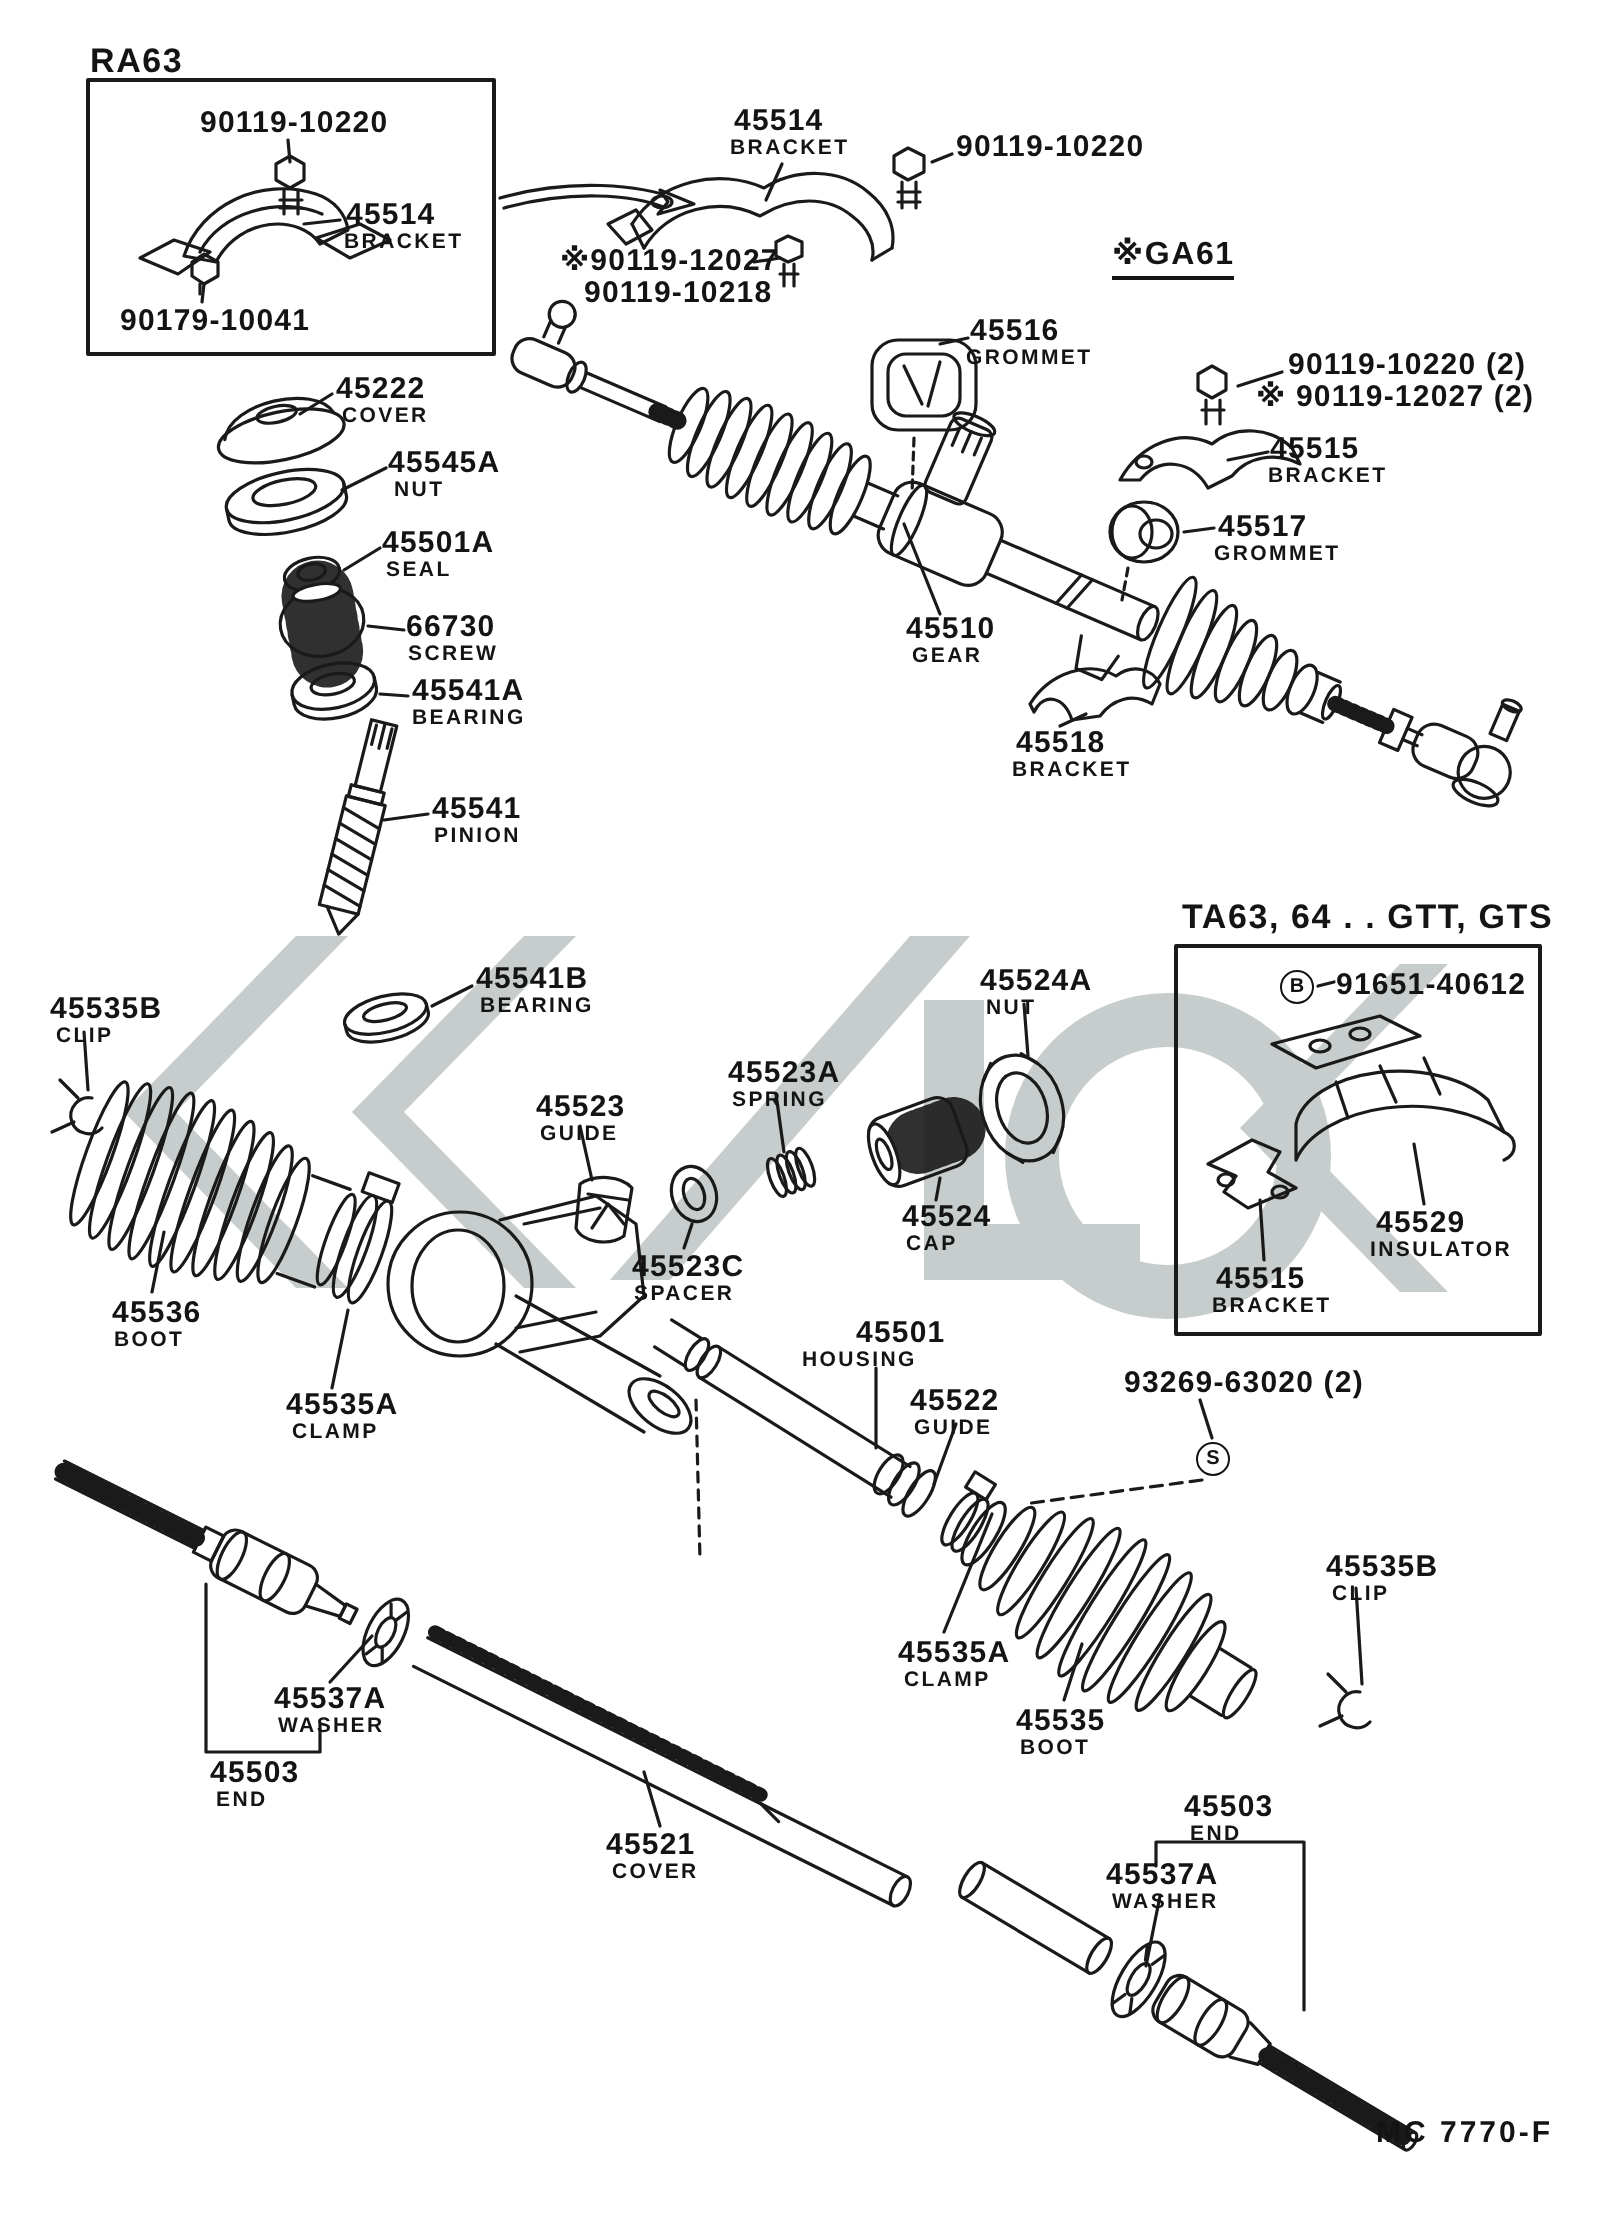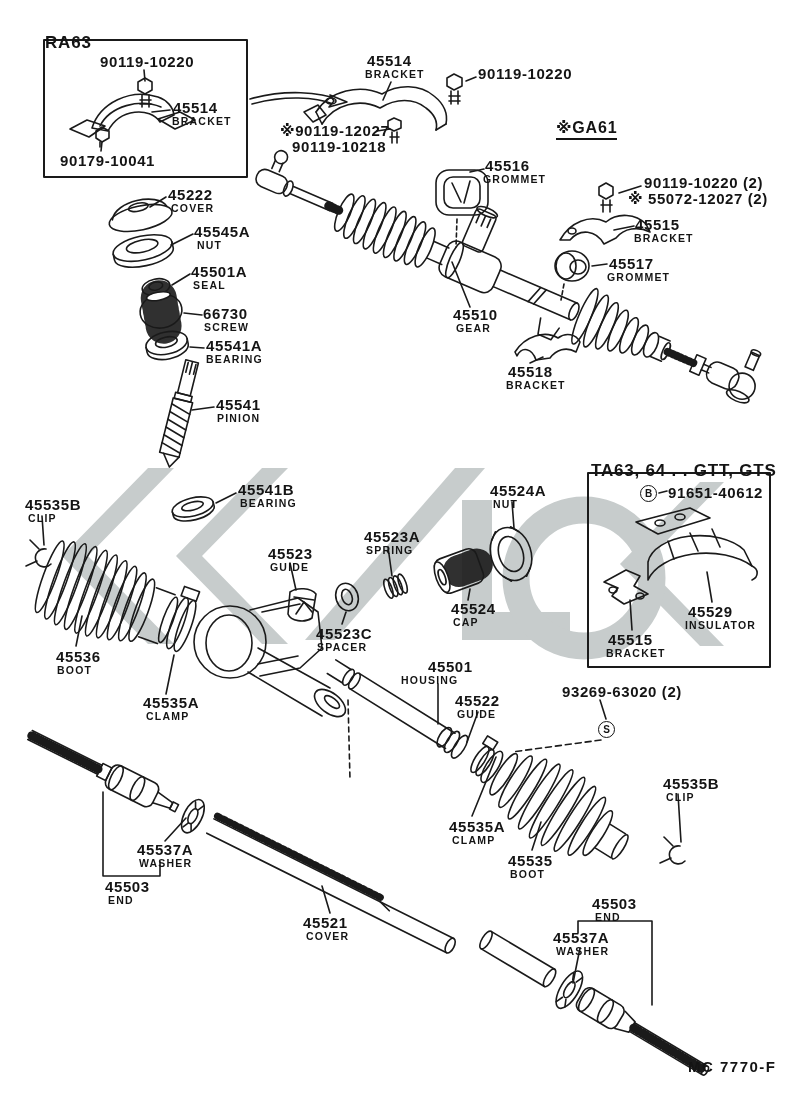--- a/index.html
+++ b/index.html
@@ -1,21 +1,21 @@
 <!DOCTYPE html>
 <html><head>
 <meta charset="utf-8">
 <style>
   html,body{margin:0;padding:0;background:#fff;}
   .page{position:relative;width:800px;height:1116px;background:#fff;overflow:hidden;
         font-family:"Liberation Sans","DejaVu Sans",sans-serif;color:#141414;}
   svg.art{position:absolute;left:0;top:0;}
   .pn{position:absolute;font-weight:bold;font-size:15px;letter-spacing:.6px;white-space:nowrap;line-height:1;}
   .cap{position:absolute;font-weight:bold;font-size:10.5px;letter-spacing:1.2px;white-space:nowrap;line-height:1;}
-  .ttl{position:absolute;font-weight:bold;font-size:17px;letter-spacing:.8px;white-space:nowrap;line-height:1;margin-top:12px;}
+  .ttl{position:absolute;font-weight:bold;font-size:17px;letter-spacing:.8px;white-space:nowrap;line-height:1;}
   .ga-ttl{position:absolute;font-weight:bold;font-size:16px;letter-spacing:.8px;white-space:nowrap;line-height:1.15;
           border-bottom:2.5px solid #141414;padding-bottom:1px;}
   .sym{position:absolute;width:15px;height:15px;border:1.7px solid #141414;border-radius:50%;
        font-weight:bold;font-size:10px;text-align:center;line-height:15px;background:#fff;}
   .foot{position:absolute;font-weight:bold;font-size:15px;letter-spacing:1.5px;white-space:nowrap;}
 </style>
 </head>
 <body>
 
 <div class="page">
@@ -414,21 +414,21 @@
 <div class="pn" style="left:367px;top:53px">45514</div>
 <div class="cap" style="left:365px;top:69px">BRACKET</div>
 <div class="pn" style="left:478px;top:66px">90119-10220</div>
 <div class="pn" style="left:280px;top:123px">※90119-12027</div>
 <div class="pn" style="left:292px;top:139px">90119-10218</div>
 <div class="pn" style="left:485px;top:158px">45516</div>
 <div class="cap" style="left:483px;top:174px">GROMMET</div>
 
 <div class="ga-ttl" style="left:556px;top:119px">※GA61</div>
 <div class="pn" style="left:644px;top:175px">90119-10220 (2)</div>
-<div class="pn" style="left:628px;top:191px">※ 55072-12027 (2)</div>
+<div class="pn" style="left:628px;top:191px">※ 90119-12027 (2)</div>
 <div class="pn" style="left:635px;top:217px">45515</div>
 <div class="cap" style="left:634px;top:233px">BRACKET</div>
 <div class="pn" style="left:609px;top:256px">45517</div>
 <div class="cap" style="left:607px;top:272px">GROMMET</div>
 
 <div class="pn" style="left:168px;top:187px">45222</div>
 <div class="cap" style="left:171px;top:203px">COVER</div>
 <div class="pn" style="left:194px;top:224px">45545A</div>
 <div class="cap" style="left:197px;top:240px">NUT</div>
 <div class="pn" style="left:191px;top:264px">45501A</div>

